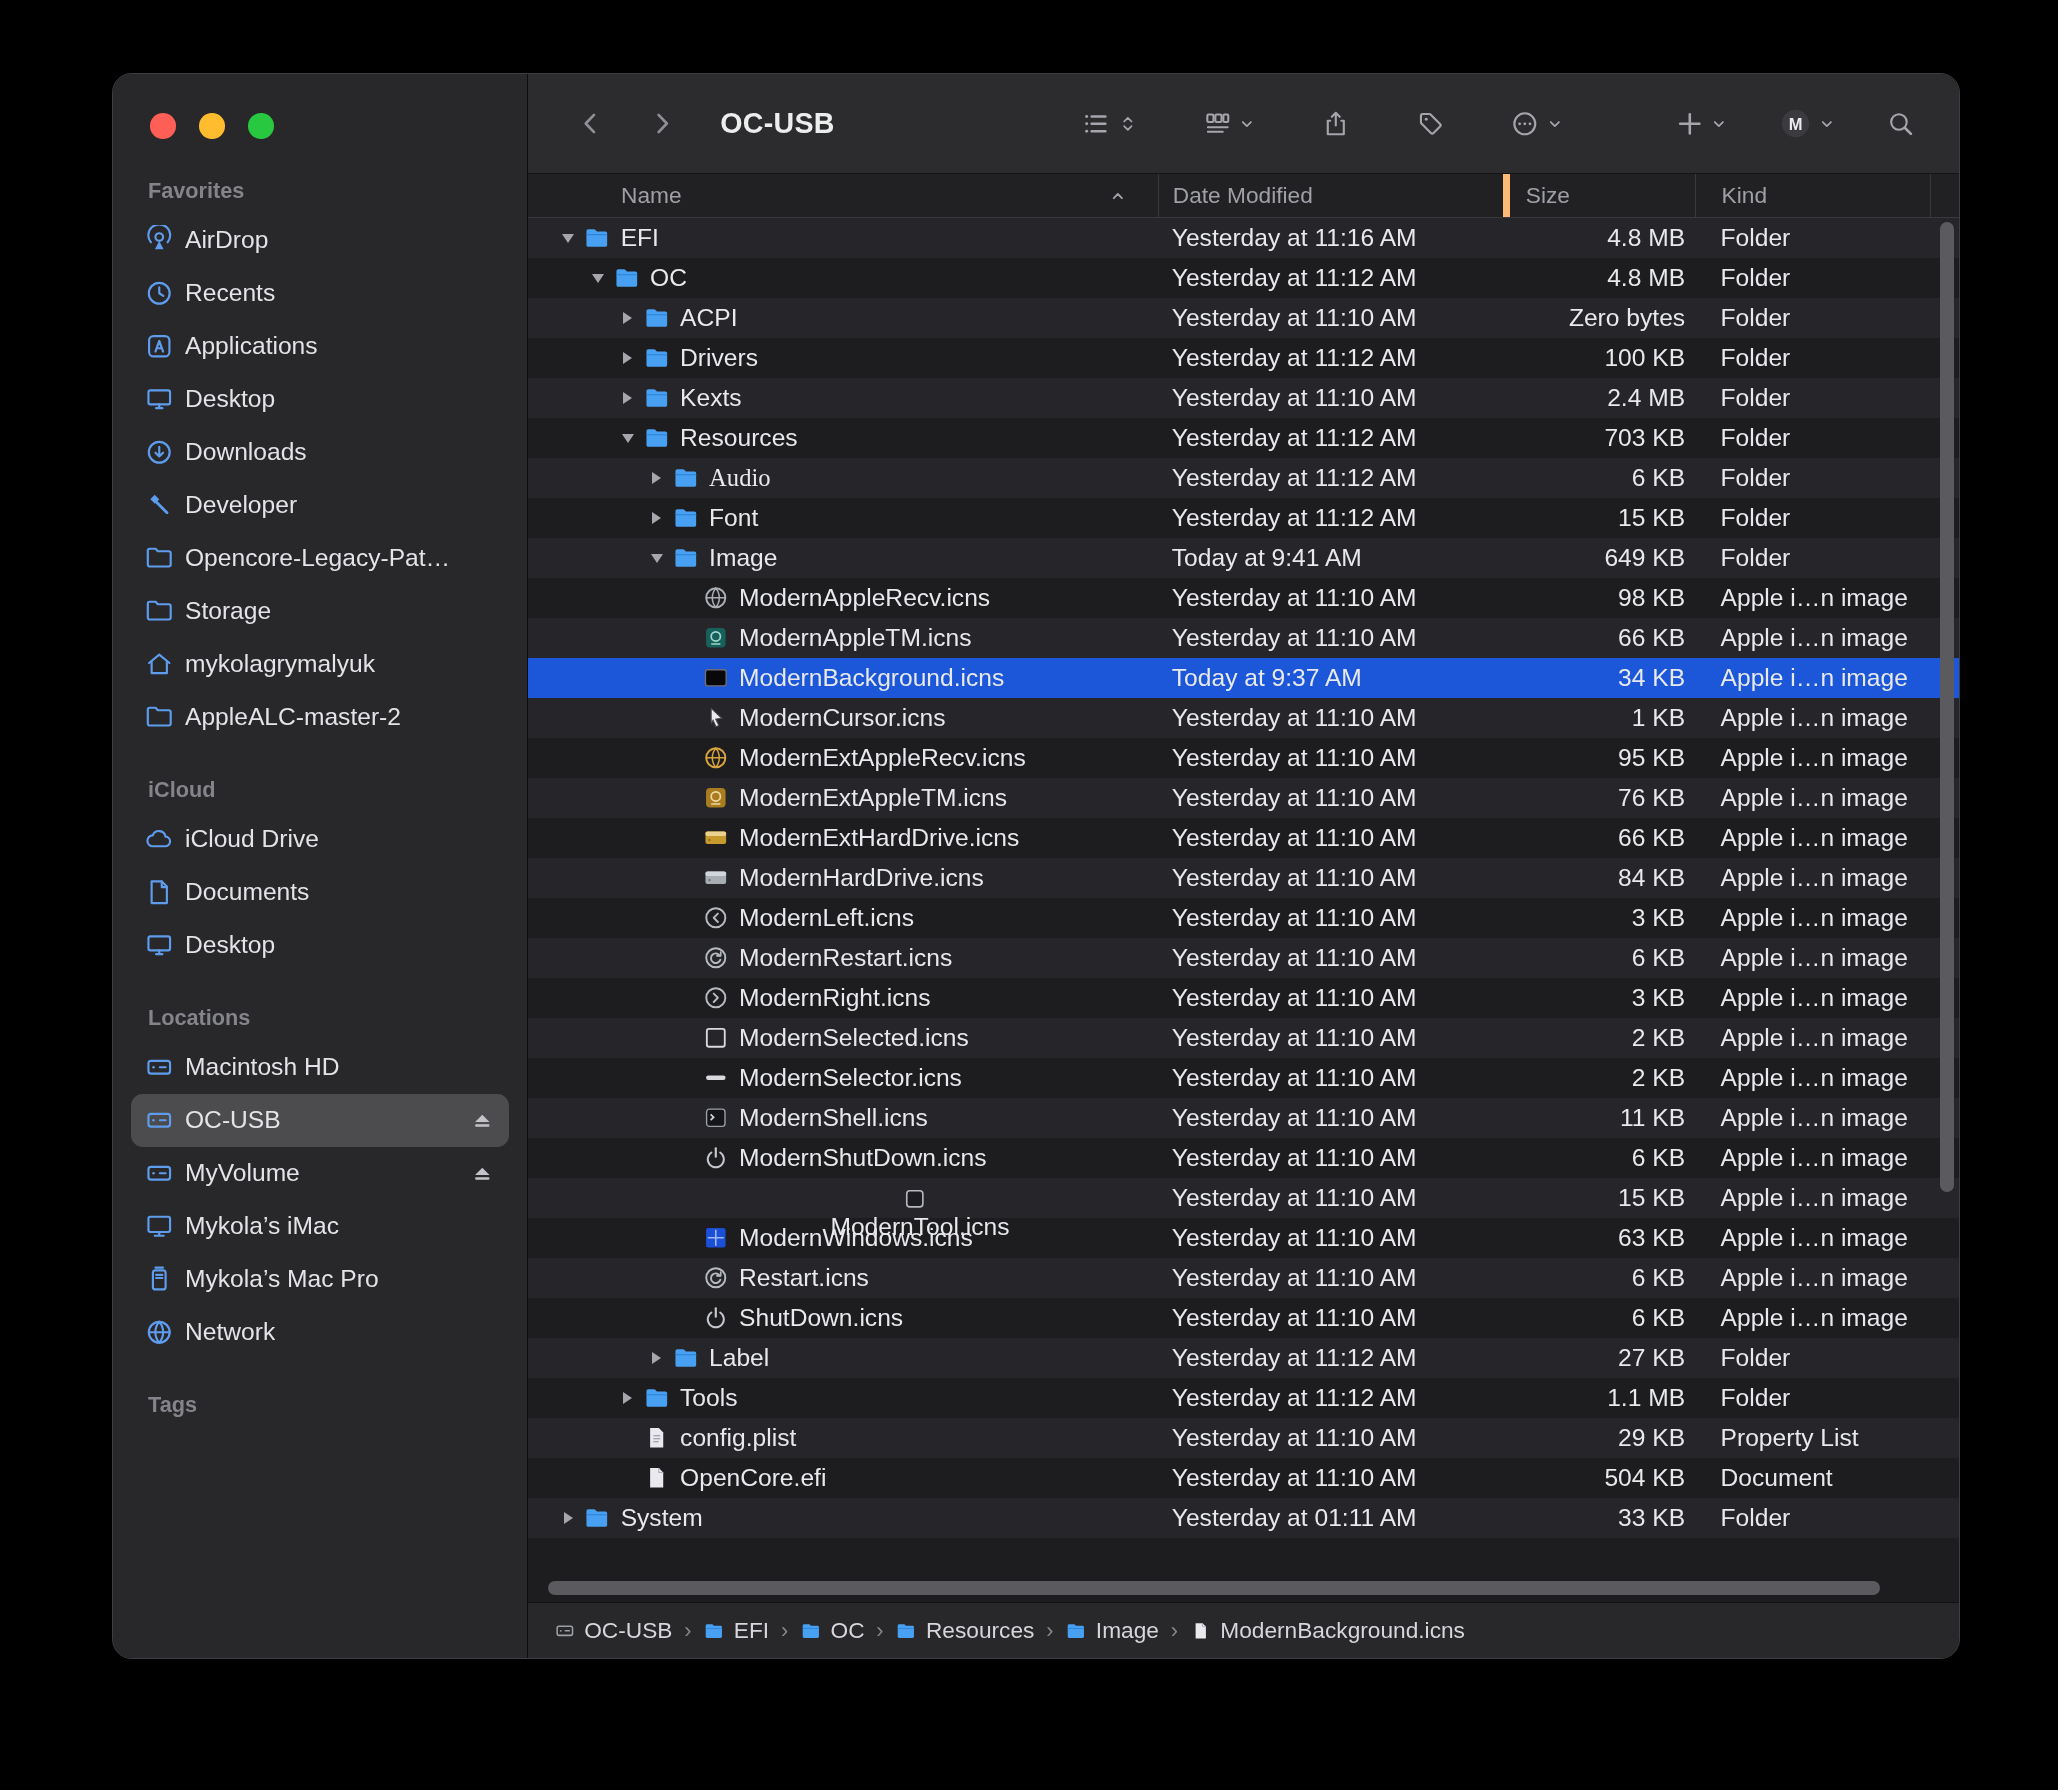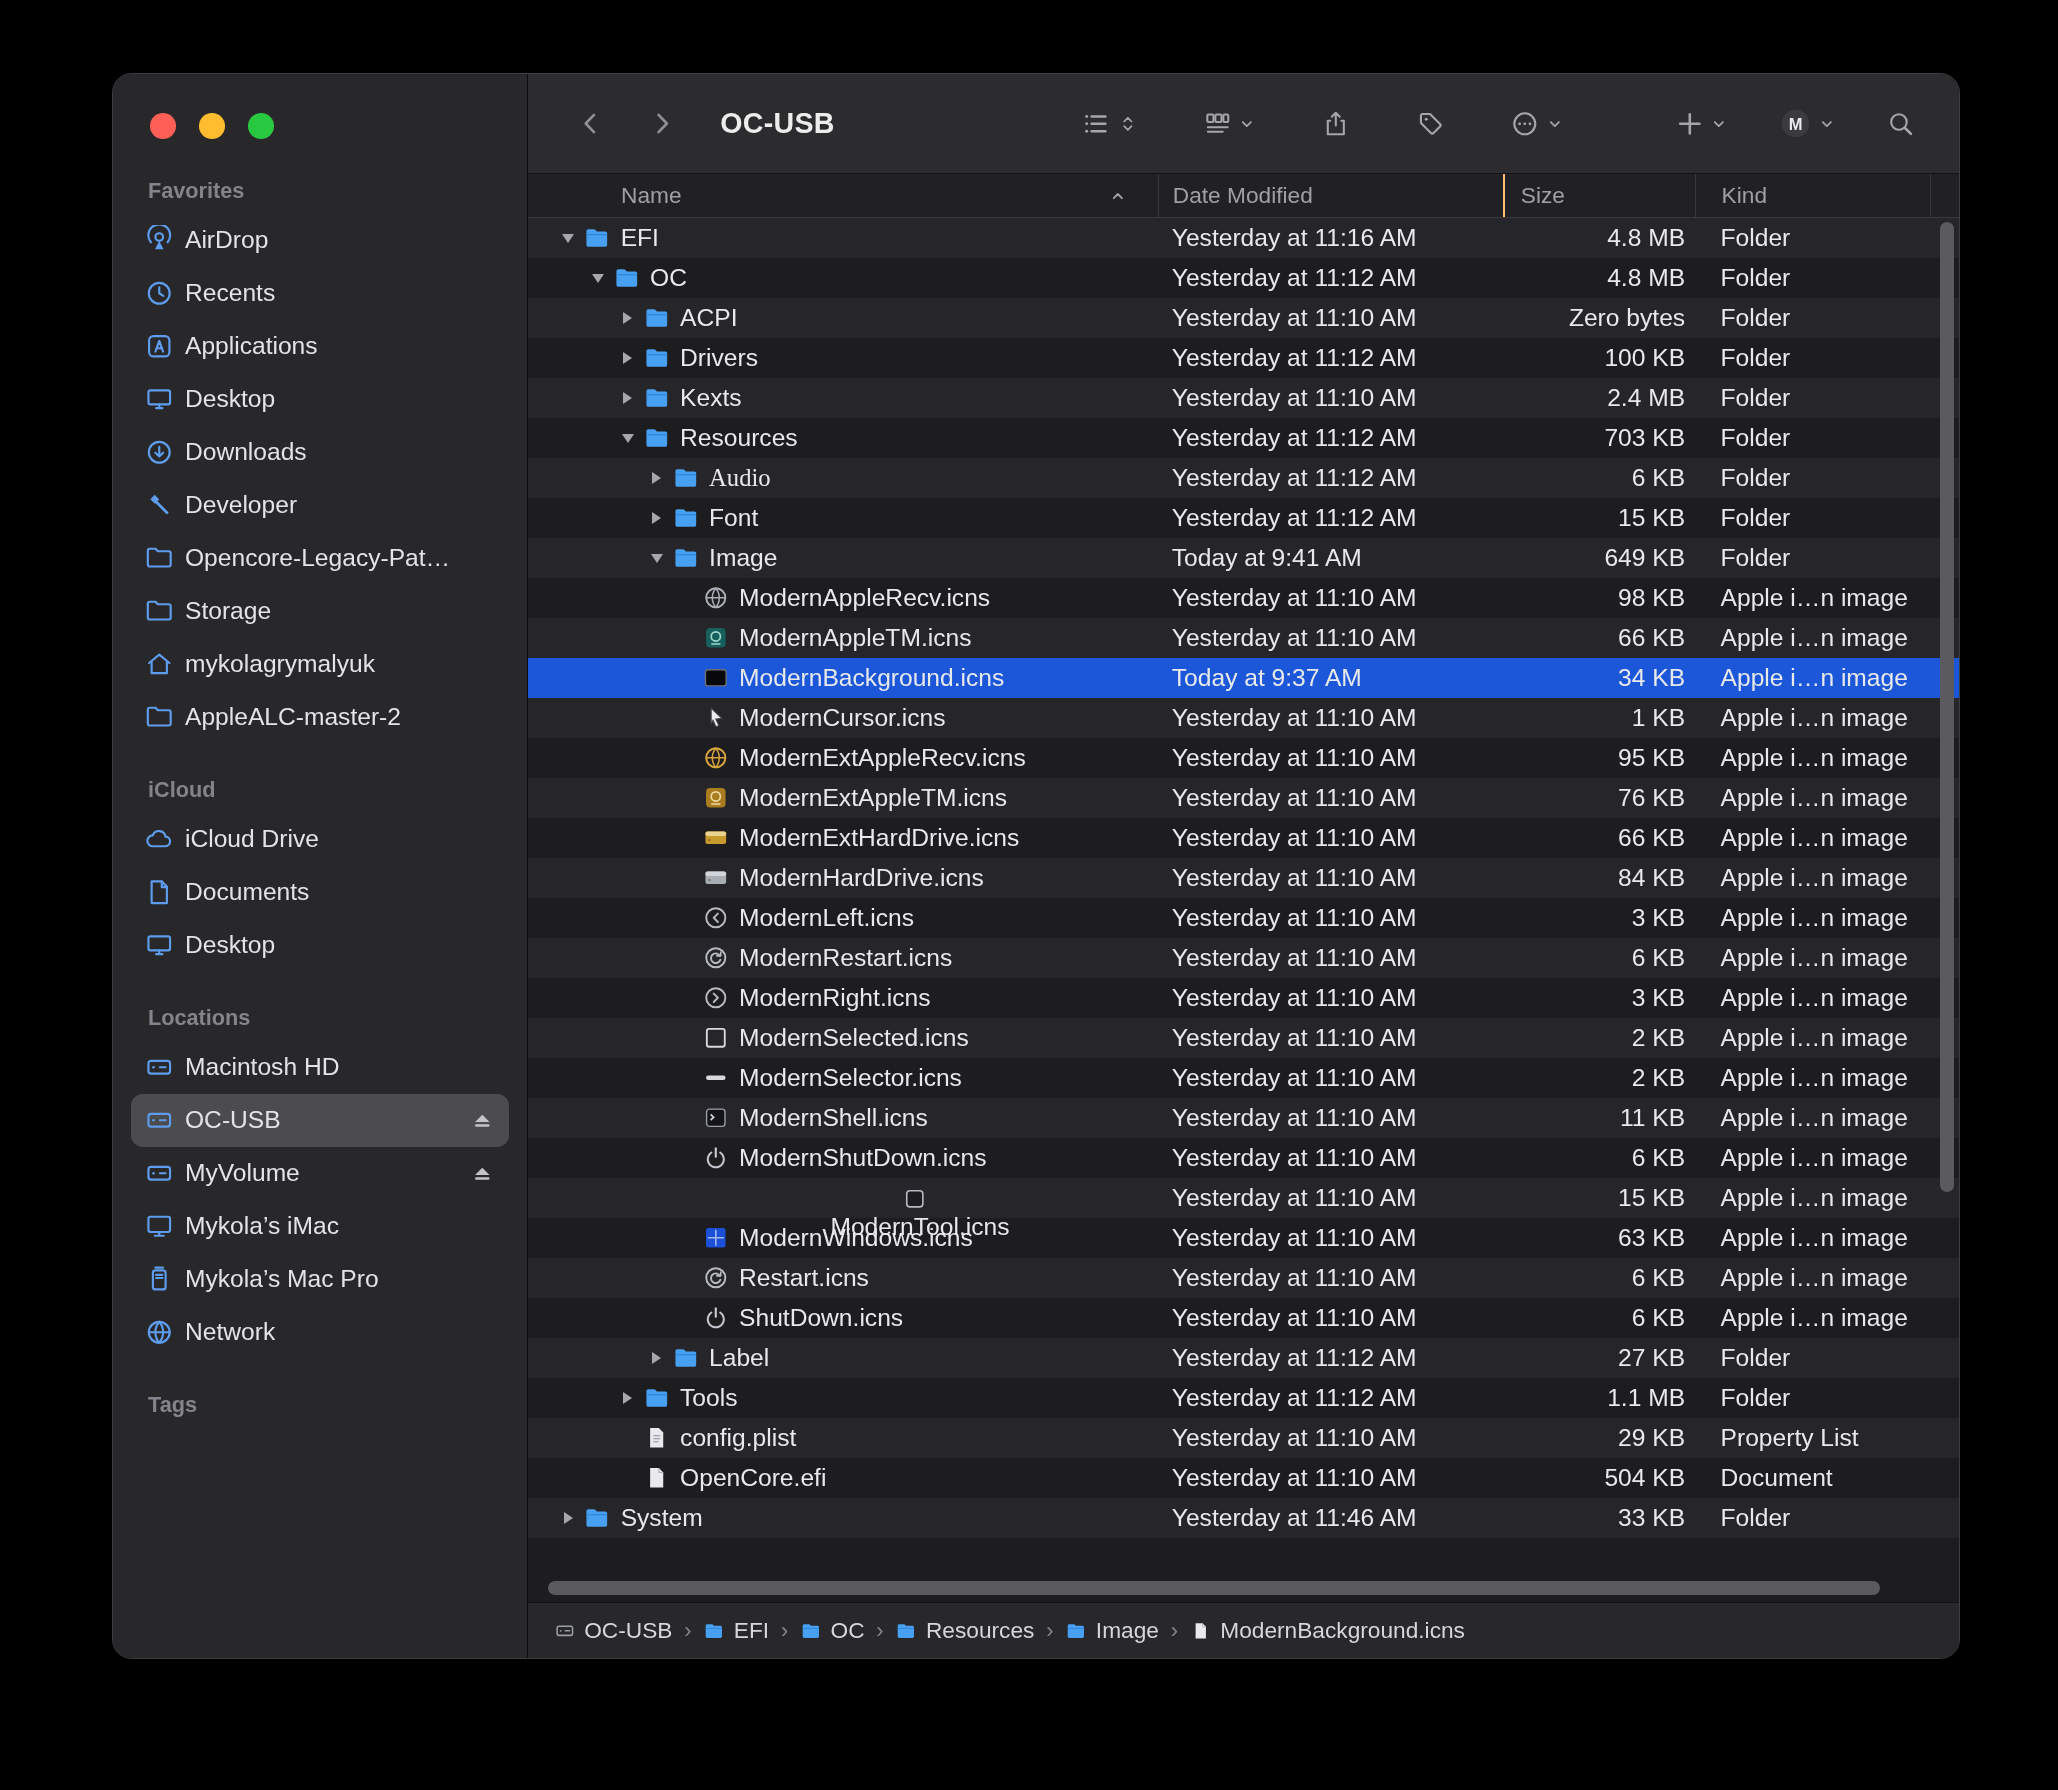--- a/index.html
+++ b/index.html
@@ -50,21 +50,21 @@
   .tb-ctrl{display:flex;align-items:center;}
   .tb-spacer{flex:1;}
   
   .colhead{
     height:43px;flex:none;display:flex;align-items:stretch;background:#212124;
     border-bottom:1px solid #39393d;font-size:22.7px;color:#9fa0a6;
   }
   .ch{display:flex;align-items:center;}
   .ch-name{width:630px;flex:none;padding-left:93px;box-sizing:border-box;justify-content:space-between;padding-right:29.6px;}
   .ch-date{width:345px;flex:none;padding-left:13.8px;box-sizing:border-box;border-left:1px solid #39393d;}
-  .ch-size{width:192px;flex:none;padding-left:15.8px;box-sizing:border-box;border-left:2px solid #fdba74;}
+  .ch-size{width:192px;flex:none;padding-left:15.8px;box-sizing:border-box;border-left:7px solid #fdba74;}
   .ch-kind{flex:1;padding-left:25.6px;border-left:1px solid #39393d;}
   .ch-end{width:27.6px;flex:none;border-left:1px solid #39393d;}
   .sortic{width:21.7px;height:21.7px;color:#9fa0a6;}
   
   .listwrap{flex:1;position:relative;overflow:hidden;}
   .frow{display:flex;align-items:center;height:40px;font-size:24.6px;}
   .frow.alt{background:#26262a;}
   .frow.sel{background:#1b57d8;}
   .c-name{width:630px;flex:none;display:flex;align-items:center;box-sizing:border-box;overflow:hidden;}
   .disc{width:29.6px;height:29.6px;flex:none;display:inline-flex;align-items:center;justify-content:center;}
@@ -927,21 +927,21 @@
             <div class="c-name" style="padding-left: 25.6px;">
               <span class="disc closed"></span>
               <span class="icon f-ic icon-folder">
                 <svg viewBox="0 0 24 24">
                   <path d="M3 6.2c0-.9.7-1.6 1.6-1.6h4.9c.5 0 .9.2 1.2.5l1.4 1.4h7.3c.9 0 1.6.7 1.6 1.6v10.1c0 .9-.7 1.6-1.6 1.6H4.6c-.9 0-1.6-.7-1.6-1.6z" fill="#48a0f2"></path>
                   <path d="M3 8.8h18v1H3z" fill="#2f84d8"></path>
                 </svg>
               </span>
               <span class="fname">System</span>
             </div>
-            <div class="c-date">Yesterday at 11:46 AM</div>
+            <div class="c-date">Yesterday at 01:11 AM</div>
             <div class="c-size">33 KB</div>
             <div class="c-kind">Folder</div>
           </div>
         </div>
       <div class="vthumb"></div>
     </div>
 
     <div class="hscroll">
       <div class="hthumb"></div>
     </div>

